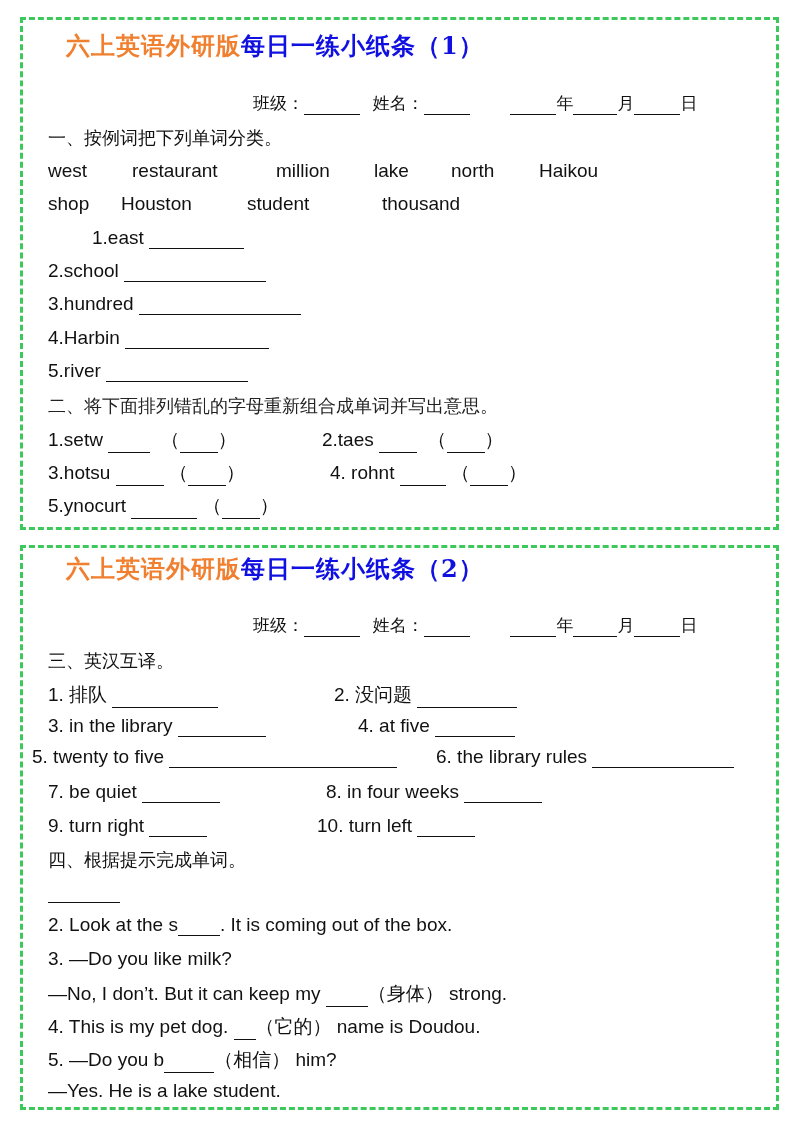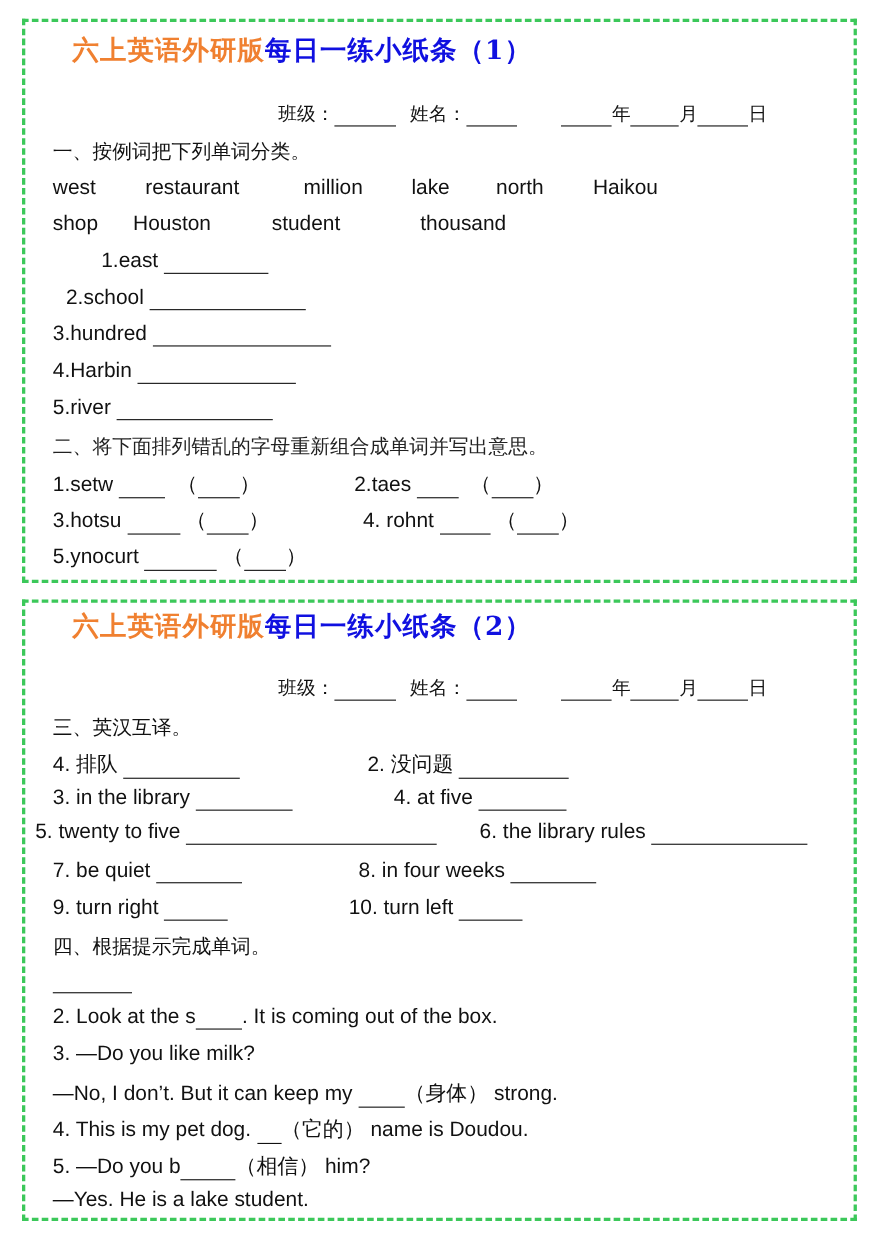--- a/index.html
+++ b/index.html
@@ -76,21 +76,21 @@
   <span class="word" style="left:539px">Haikou</span>
 </div>
 <div class="line" style="top:193px; left:0; width:793px; height:24px;">
   <span class="word" style="left:48px">shop</span>
   <span class="word" style="left:121px">Houston</span>
   <span class="word" style="left:247px">student</span>
   <span class="word" style="left:382px">thousand</span>
 </div>
 
 <div class="line" style="top:227px; left:48px;margin-left:44px;"><span>1.east</span> <span class="blank" style="width:95px"></span></div>
-<div class="line" style="top:260px; left:60px;text-align:center;"><span>2.school</span> <span class="blank" style="width:142px"></span></div>
+<div class="line" style="top:260px; left:48px;text-align:center;"><span>2.school</span> <span class="blank" style="width:142px"></span></div>
 <div class="line" style="top:293px; left:48px;"><span>3.hundred</span> <span class="blank" style="width:162px"></span></div>
 <div class="line" style="top:327px; left:48px;"><span>4.Harbin</span> <span class="blank" style="width:144px"></span></div>
 <div class="line" style="top:360px; left:48px;"><span>5.river</span> <span class="blank" style="width:142px"></span></div>
 
 <div class="line section-head" style="top:394px; left:48px; color:#222;">二、将下面排列错乱的字母重新组合成单词并写出意思。</div>
 
 <div class="line" style="top:427px; left:48px;"><span>1.setw</span> <span class="blank" style="width:42px"></span> &nbsp;<span>（</span><span class="blank" style="width:38px"></span><span>）</span></div>
 <div class="line" style="top:427px; left:322px;"><span>2.taes</span> <span class="blank" style="width:38px"></span> &nbsp;<span>（</span><span class="blank" style="width:38px"></span><span>）</span></div>
 <div class="line" style="top:460px; left:48px;"><span>3.hotsu</span> <span class="blank" style="width:48px"></span> <span>（</span><span class="blank" style="width:38px"></span><span>）</span></div>
 <div class="line" style="top:460px; left:330px;"><span>4. rohnt</span> <span class="blank" style="width:46px"></span> <span>（</span><span class="blank" style="width:38px"></span><span>）</span></div>
@@ -103,21 +103,21 @@
 </div>
 
 <div class="meta" style="top:614px; left:253px;">
   <span>班级：</span><span class="blank" style="width:56px"></span>
   <span style="margin-left:8px">姓名：</span><span class="blank" style="width:46px"></span>
   <span class="blank" style="width:46px;margin-left:36px"></span><span>年</span><span class="blank" style="width:44px"></span><span>月</span><span class="blank" style="width:46px"></span><span>日</span>
 </div>
 
 <div class="line section-head" style="top:649px; left:48px;">三、英汉互译。</div>
 
-<div class="line" style="top:682px; left:48px;"><span>4.  排队</span> <span class="blank" style="width:106px"></span></div>
+<div class="line" style="top:682px; left:48px;"><span>1.  排队</span> <span class="blank" style="width:106px"></span></div>
 <div class="line" style="top:682px; left:334px;"><span>2.  没问题</span> <span class="blank" style="width:100px"></span></div>
 <div class="line" style="top:715px; left:48px;"><span>3. in the library</span> <span class="blank" style="width:88px"></span></div>
 <div class="line" style="top:715px; left:334px;margin-left:24px;"><span>4. at five</span> <span class="blank" style="width:80px"></span></div>
 <div class="line" style="top:746px; left:32px;"><span>5. twenty to five</span> <span class="blank" style="width:228px"></span></div>
 <div class="line" style="top:746px; left:436px;"><span>6. the library rules</span> <span class="blank" style="width:142px"></span></div>
 <div class="line" style="top:781px; left:48px;"><span>7. be quiet</span> <span class="blank" style="width:78px"></span></div>
 <div class="line" style="top:781px; left:326px;"><span>8. in four weeks</span> <span class="blank" style="width:78px"></span></div>
 <div class="line" style="top:815px; left:48px;"><span>9. turn right</span> <span class="blank" style="width:58px"></span></div>
 <div class="line" style="top:815px; left:317px;"><span>10. turn left</span> <span class="blank" style="width:58px"></span></div>
 

